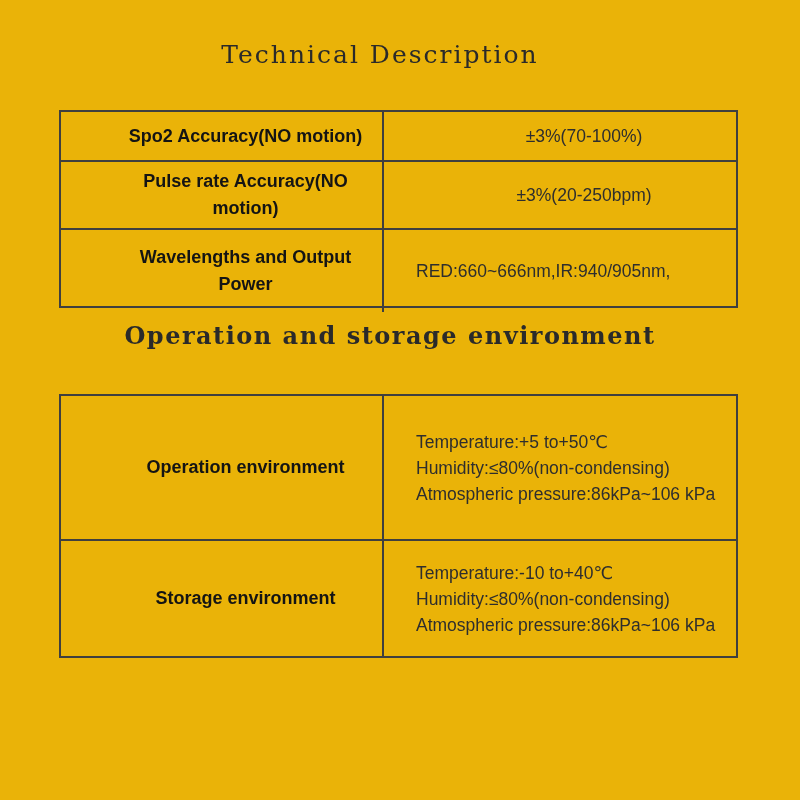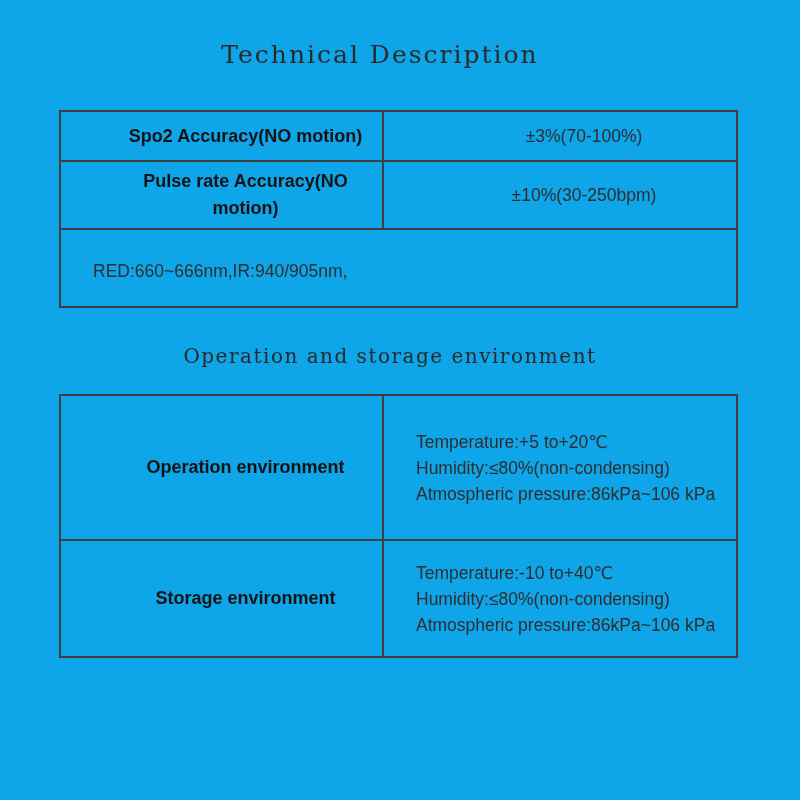--- a/index.html
+++ b/index.html
@@ -4,45 +4,46 @@
 <style>
   html, body {
     margin: 0;
     padding: 0;
     background: #ffffff;
   }
   .page {
     position: relative;
     width: 800px;
     height: 800px;
-    background: #0ea5e9;
+    background: #eab308;
     font-family: "Liberation Sans", "DejaVu Sans", sans-serif;
     color: #222;
     overflow: hidden;
   }
   .doc-heading {
     position: absolute;
     left: 0;
     text-align: center;
     font-family: "DejaVu Serif", "Liberation Serif", serif;
     font-weight: 400;
     color: #2a2a2a;
     margin: 0;
   }
   .heading-1 {
     top: 40px;
     width: 760px;
     font-size: 25px;
     letter-spacing: 2px;
   }
   .heading-2 {
-    top: 344px;
+    top: 321px;
     width: 780px;
-    font-size: 20px;
+    font-size: 24px;
     letter-spacing: 1.5px;
+    font-weight: bold;
   }
   .spec-table {
     position: absolute;
     left: 59px;
     width: 679px;
     border: 2px solid #3f3f3f;
     box-sizing: border-box;
     display: flex;
     flex-direction: column;
   }
@@ -113,42 +114,45 @@
       <div class="cell cell-value centered">
         <span class="nowrap">±3%(70-100%)</span>
       </div>
     </div>
 
     <div class="t-row" style="height:68px">
       <div class="cell cell-label">
         <span class="wrap-270">Pulse rate Accuracy(NO motion)</span>
       </div>
       <div class="cell cell-value centered">
-        <span class="nowrap">±10%(30-250bpm)</span>
+        <span class="nowrap">±3%(20-250bpm)</span>
       </div>
     </div>
 
     <div class="t-row" style="height:84px">
+      <div class="cell cell-label">
+        <span class="wrap-260">Wavelengths and Output Power</span>
+      </div>
       <div class="cell cell-value lines">
         <div class="value-line">RED:660~666nm,IR:940/905nm,</div>
       </div>
     </div>
 
   </div>
 
   <h2 class="doc-heading heading-2">Operation and storage environment</h2>
 
   <div class="spec-table tbl-environment">
 
     <div class="t-row" style="height:143px">
       <div class="cell cell-label">
         <span class="nowrap">Operation environment</span>
       </div>
       <div class="cell cell-value lines">
-        <div class="value-line">Temperature:+5 to+20℃</div>
+        <div class="value-line">Temperature:+5 to+50℃</div>
         <div class="value-line">Humidity:≤80%(non-condensing)</div>
         <div class="value-line">Atmospheric pressure:86kPa~106 kPa</div>
       </div>
     </div>
 
     <div class="t-row" style="height:117px">
       <div class="cell cell-label">
         <span class="nowrap">Storage environment</span>
       </div>
       <div class="cell cell-value lines">

